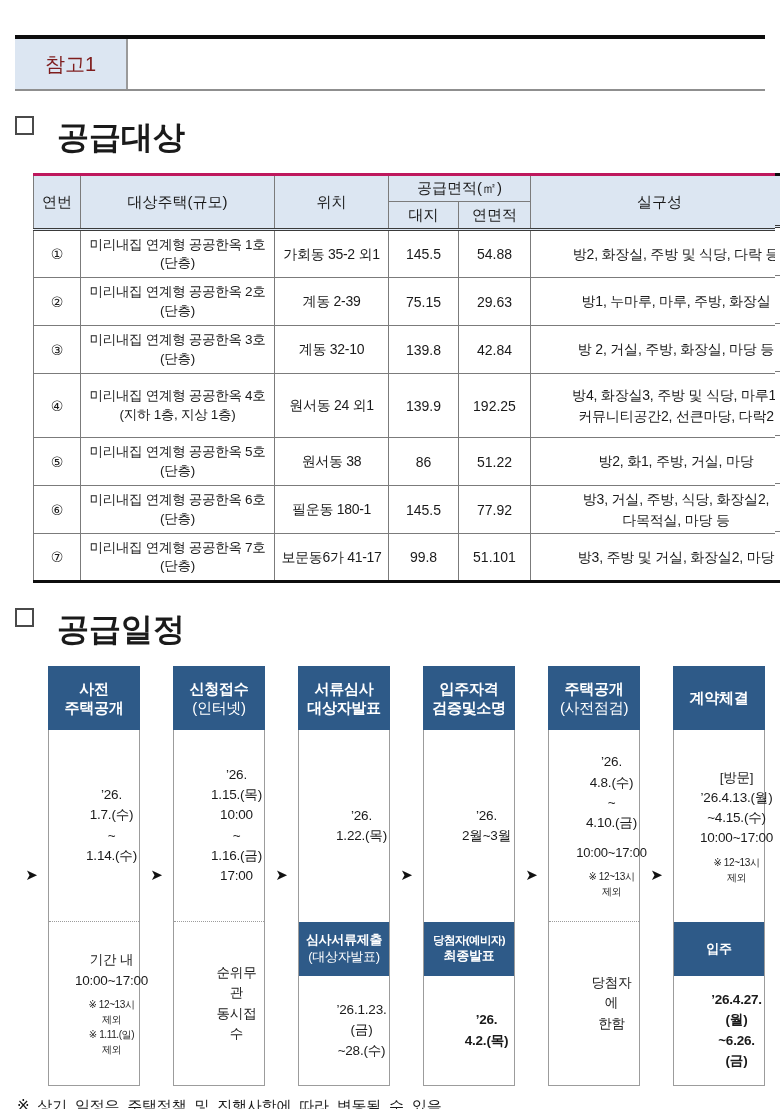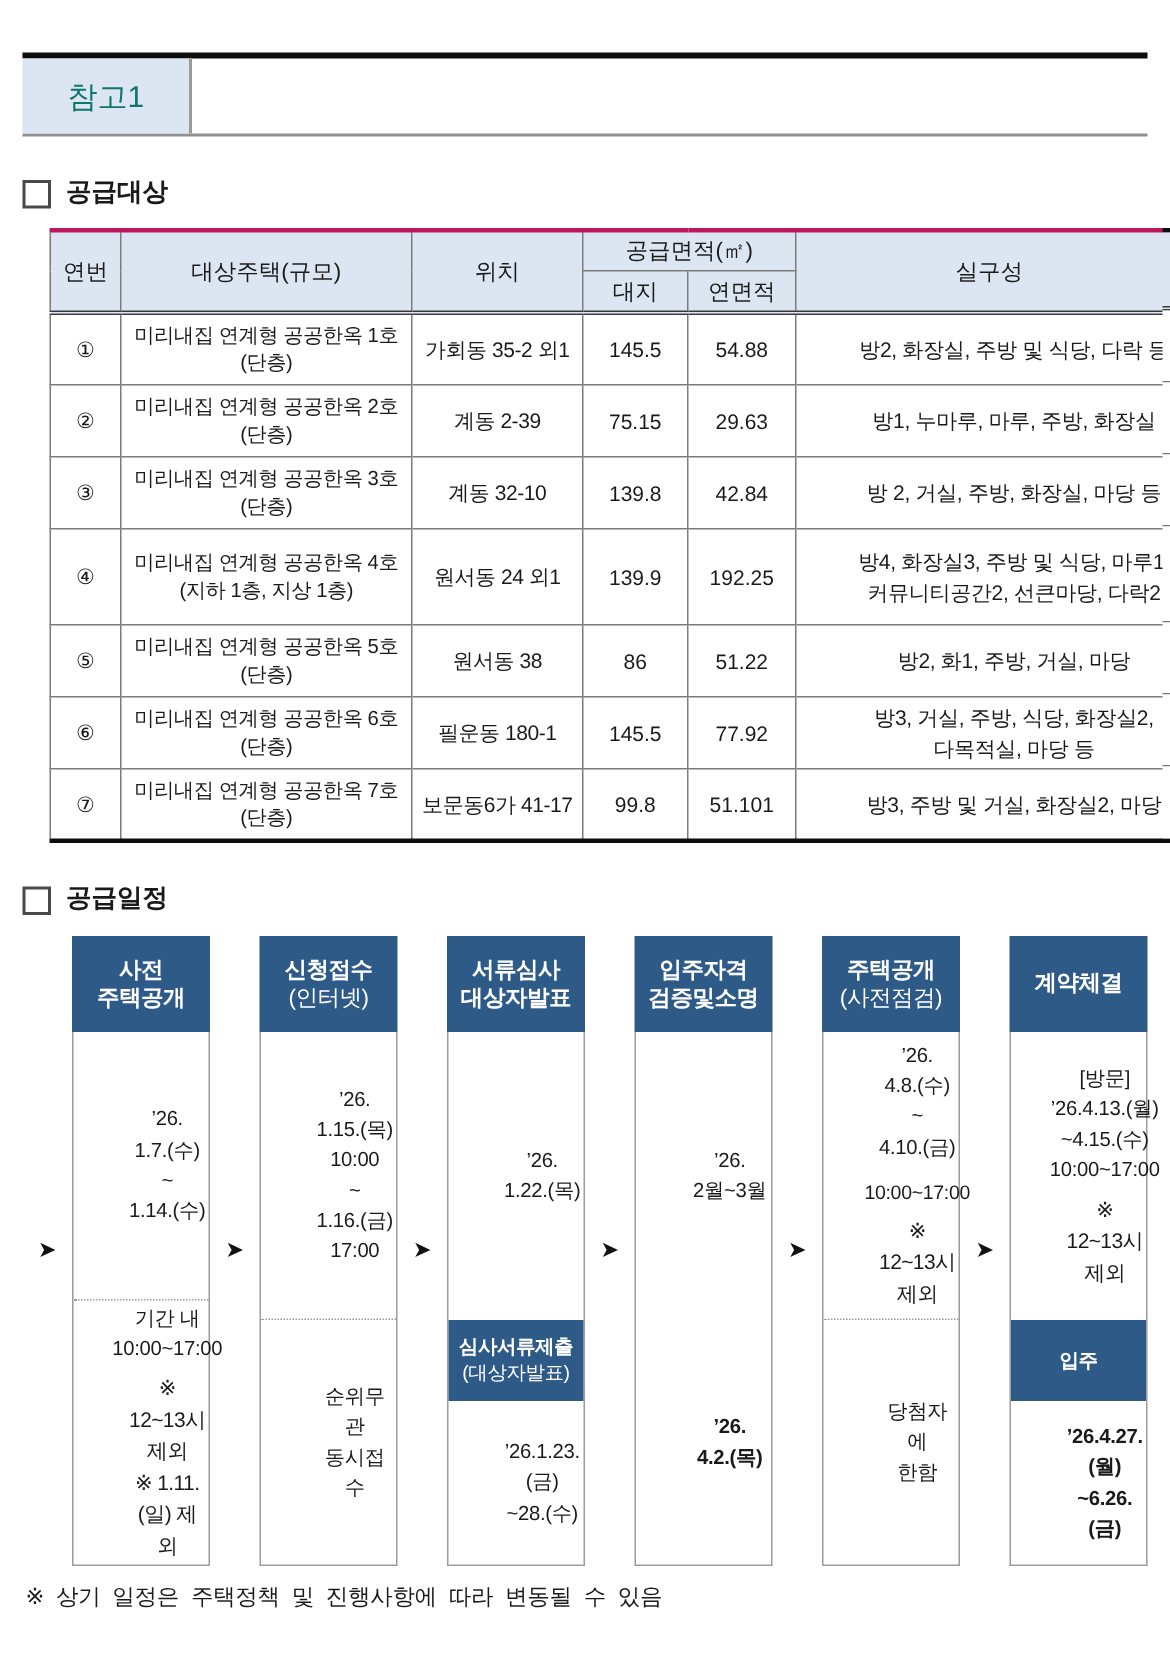--- a/index.html
+++ b/index.html
@@ -11,30 +11,30 @@
   .pre { white-space:pre-line;padding-left:35px; }
 
   
   .title-band{
     margin:35px 15px 0; height:56px; display:flex; align-items:stretch;
     border-top:4px solid #0d0d0d; border-bottom:2px solid #8f8f8f;
   }
   .badge{
     width:113px; background:var(--hblue); border-right:2px solid #9a9a9a;
     display:flex; align-items:center; justify-content:center;
-    font-size:20px; color:#0f766e;
+    font-size:20px; color:#7f1d1d;
   }
   .doc-title{
     flex:1; display:flex; align-items:center; padding-left:26px;
     font-size:27px; font-weight:bold; letter-spacing:0.5px;
   }
 
   
-  .section-head{ display:flex; align-items:flex-end; gap:10px; margin:25px 0 0 15px;
-    font-size:17px; font-weight:bold; }
+  .section-head{ display:flex; align-items:flex-start; gap:23px; margin:25px 0 0 15px;
+    font-size:32px; font-weight:bold; }
   .sq{ width:19px; height:19px; border:2px solid #4a4a4a; display:inline-block; }
 
   
   .table-wrap{ position:relative; margin-top:13px; }
   table{ border-collapse:collapse; table-layout:fixed; width:755px; margin-left:33px;
     border-top:3px solid #be185d; border-bottom:3px solid #0d0d0d; }
   th,td{ border:1px solid var(--line); text-align:center; vertical-align:middle; padding:1px 2px; }
   th{ background:var(--hblue); font-weight:normal; font-size:15px; }
   tr.h-top th{ height:27px; } tr.h-sub th{ height:28px; }
   thead th{ border-bottom-width:1px; }
@@ -69,21 +69,21 @@
   .b1.dotted{ border-bottom:1px dotted #9c9c9c; }
   .b2{ flex:1; display:flex; flex-direction:column; justify-content:center;
     align-items:center; text-align:center; font-size:13.5px; line-height:1.5;
     padding:2px; letter-spacing:-0.2px; }
   .sub-head{ height:54px; background:var(--navy); color:#fff; display:flex;
     flex-direction:column; justify-content:center; align-items:center;
     font-size:13px; font-weight:bold; line-height:1.3; text-align:center; letter-spacing:-0.3px; }
   .sub-head .reg{ font-weight:normal; }
   .sub-head .tight{ font-size:11.5px; letter-spacing:-0.6px; }
   .time{ margin-top:10px; font-size:13px; }
-  .note{ margin-top:6px; font-size:14px; line-height:1.5; letter-spacing:-0.4px; }
+  .note{ margin-top:6px; font-size:10px; line-height:1.5; letter-spacing:-0.4px; }
   .bold{ font-weight:bold; }
 
   .footnote{ margin:11px 0 0 17px; font-size:15px; letter-spacing:-0.2px; word-spacing:4px; }
 </style>
 </head>
 <body>
 
 <div class="title-band">
   <div class="badge">참고1</div>
 </div>
@@ -292,20 +292,24 @@
   <div class="fcol">
     <div class="col-head">
       <span>입주자격</span>
       <span>검증및소명</span>
     </div>
     <div class="col-body">
       <div class="b1">
           <div class="pre">’26.
 2월~3월</div>
         </div>
+      <div class="sub-head">
+        <span class="tight">당첨자(예비자)</span>
+        <span>최종발표</span>
+      </div>
       <div class="b2">
           <div class="pre bold">’26.
 4.2.(목)</div>
         </div>
     </div>
   </div>
 
   <div class="arrow">➤</div>
 
   <div class="fcol">

